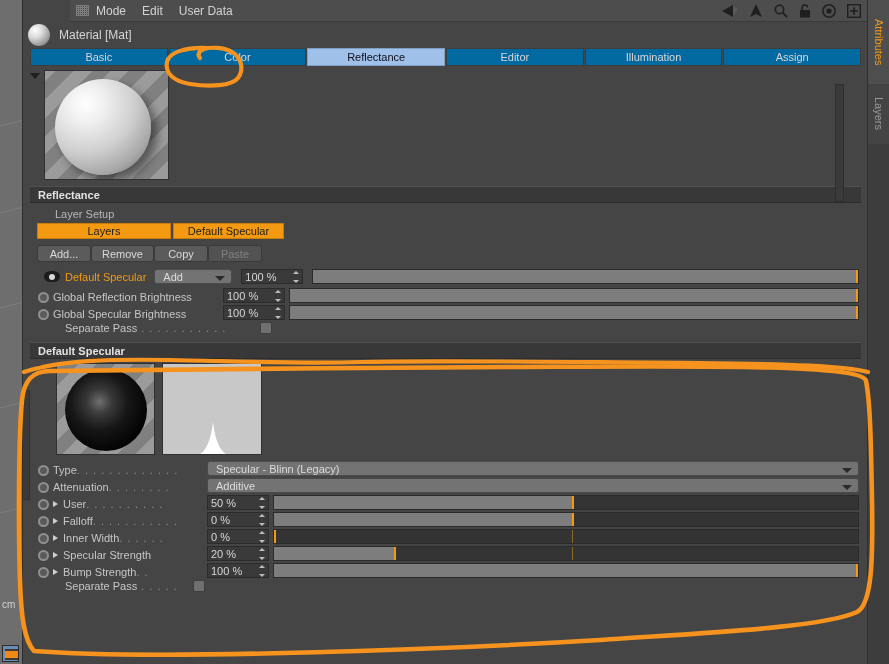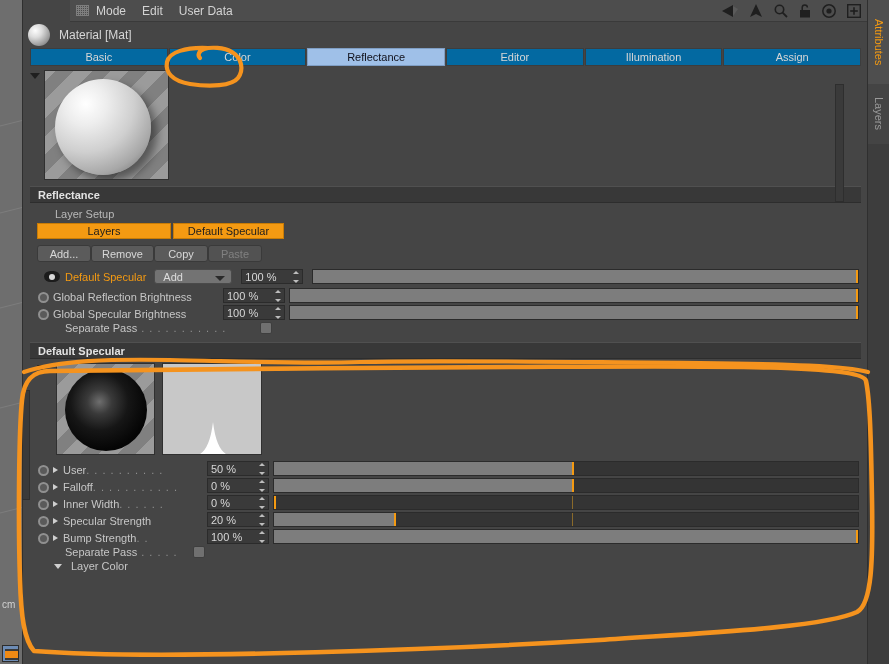--- a/index.html
+++ b/index.html
@@ -416,21 +416,43 @@
         <div class="specball">
             <div class="b"></div>
           </div>
         <div class="curvebox">
           <svg width="100" height="92" viewBox="0 0 100 92">
             <path d="M0 92 L30 92 Q46 92 50 58 Q54 92 70 92 L100 92 Z" fill="#ffffff"></path>
           </svg>
         </div>
       </div>
 
-
+      <div class="prow">
+        <div class="radio"></div>
+        <div class="labelcell">
+          <span class="plabel">Type</span>
+          <span class="dots">. . . . . . . . . . . . .</span>
+        </div>
+        <div class="dropdown" style="flex:1 1 auto;margin-right:2px;">
+          <span>Specular - Blinn (Legacy)</span>
+          <div class="cv"></div>
+        </div>
+      </div>
+
+      <div class="prow">
+        <div class="radio"></div>
+        <div class="labelcell">
+          <span class="plabel">Attenuation</span>
+          <span class="dots">. . . . . . . .</span>
+        </div>
+        <div class="dropdown" style="flex:1 1 auto;margin-right:2px;">
+          <span>Additive</span>
+          <div class="cv"></div>
+        </div>
+      </div>
 
       <div class="prow">
         <div class="radio"></div>
         <div class="labelcell">
           <span class="arrowsm"></span>
           <span class="plabel">User</span>
           <span class="dots">. . . . . . . . . .</span>
         </div>
         <div class="numfield">
           <span>50 %</span>
@@ -526,24 +548,20 @@
           <div class="mk" style="right:0"></div>
         </div>
       </div>
 
       <div class="prow" style="padding-left:35px;">
         <div class="plabel">Separate Pass</div>
         <div class="dots" style="max-width:48px;">. . . . .</div>
         <div class="chk"></div>
       </div>
 
-      <div class="prow" style="padding-left:24px;">
-        <span class="arrowsm" style="border-left:0;border-top:5px solid #cfcfcf;border-right:4px solid transparent;border-bottom:0;border-left:4px solid transparent;"></span>
-        <div class="plabel">Layer Color</div>
-      </div>
     </div>
 
     <div class="vsb"></div>
   </div>
 
   <div class="lsb"></div>
 
   <div class="vtabs">
     <div class="vtab act">Attributes</div>
     <div class="vtab ina">Layers</div>

